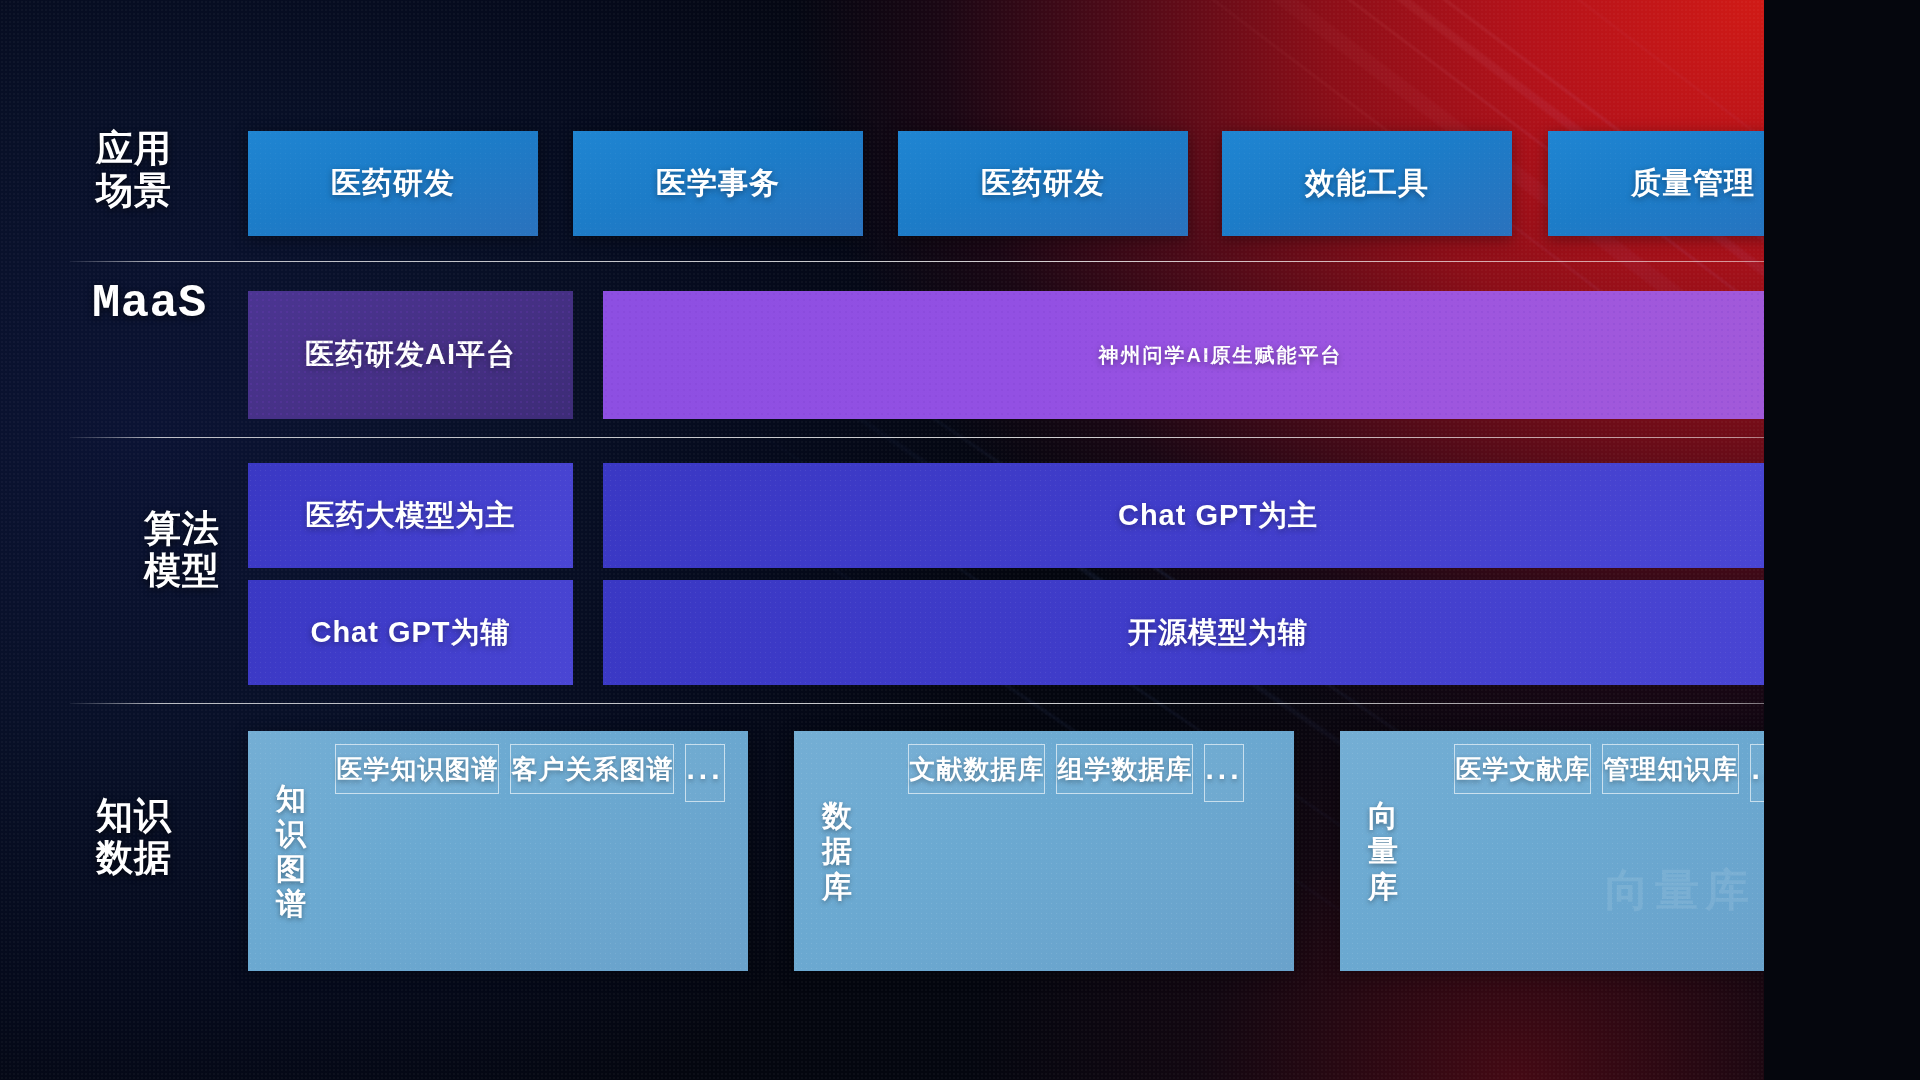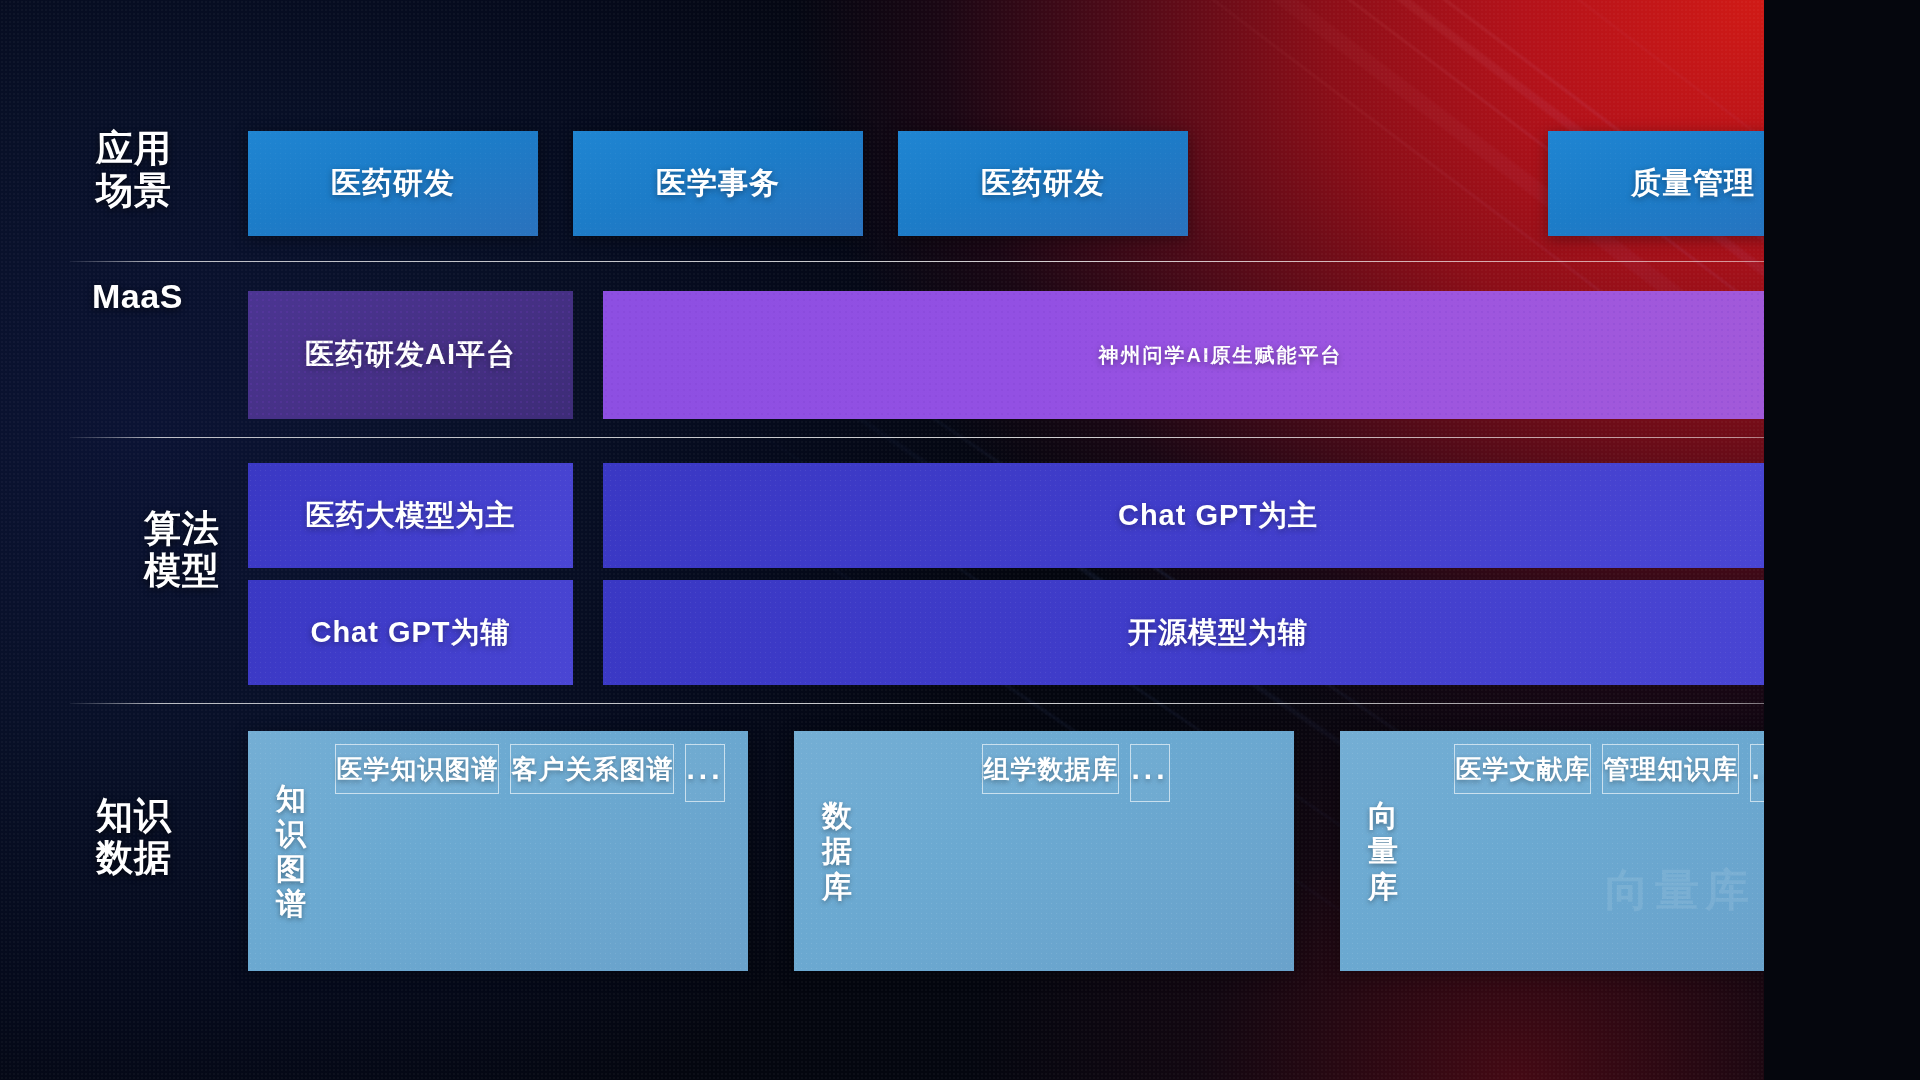--- a/index.html
+++ b/index.html
@@ -91,22 +91,23 @@
     color: #ffffff;
     font-weight: 700;
     font-size: 37px;
     line-height: 1.13;
     letter-spacing: 1px;
     text-align: left;
     text-shadow: 0 2px 7px rgba(0,0,0,.65);
     white-space: pre-line;
   }
   .row-label.latin {
-    font-size: 34px;
+    font-size: 47px;
     letter-spacing: 0.5px;
+    font-family: Liberation Mono, monospace;
   }
 
   .divider {
     position: absolute;
     left: 70px;
     width: 1810px;
     height: 1px;
     background: linear-gradient(90deg, rgba(255,255,255,0.06) 0%, rgba(255,255,255,0.72) 5%, rgba(255,255,255,0.8) 55%, rgba(255,255,255,0.55) 92%, rgba(255,255,255,0) 100%);
   }
 
@@ -273,20 +274,23 @@
 
     <div class="box app-box" style="left:248px; top:131px; width:290px; height:105px;">
       <span>医药研发</span>
     </div>
     <div class="box app-box" style="left:573px; top:131px; width:290px; height:105px;">
       <span>医学事务</span>
     </div>
     <div class="box app-box" style="left:898px; top:131px; width:290px; height:105px;">
       <span>医药研发</span>
     </div>
+    <div class="box app-box" style="left:1222px; top:131px; width:290px; height:105px;">
+      <span>效能工具</span>
+    </div>
     <div class="box maas-left" style="left:248px; top:291px; width:325px; height:128px;">
       <span>医药研发AI平台</span>
     </div>
 
     <div class="box app-box" style="left:1548px; top:131px; width:290px; height:105px;">
       <span>质量管理</span>
     </div>
     <div class="box maas-right" style="left:603px; top:291px; width:1235px; height:128px;">
       <span>神州问学AI原生赋能平台</span>
     </div>
@@ -310,20 +314,21 @@
       <div class="kd-items">
         <div class="kd-item">医学知识图谱</div>
         <div class="kd-item">客户关系图谱</div>
         <div class="kd-item ellipsis">...</div>
       </div>
     </div>
 
     <div class="kd-group" style="left:794px; top:731px; width:500px; height:240px;">
       <div class="kd-title">数据库</div>
       <div class="kd-items">
+        <div class="kd-item">文献数据库</div>
         <div class="kd-item">组学数据库</div>
         <div class="kd-item ellipsis">...</div>
       </div>
     </div>
 
     <div class="kd-group" style="left:1340px; top:731px; width:500px; height:240px;">
       <div class="kd-title">向量库</div>
       <div class="kd-items">
         <div class="kd-item">医学文献库</div>
         <div class="kd-item">管理知识库</div>

